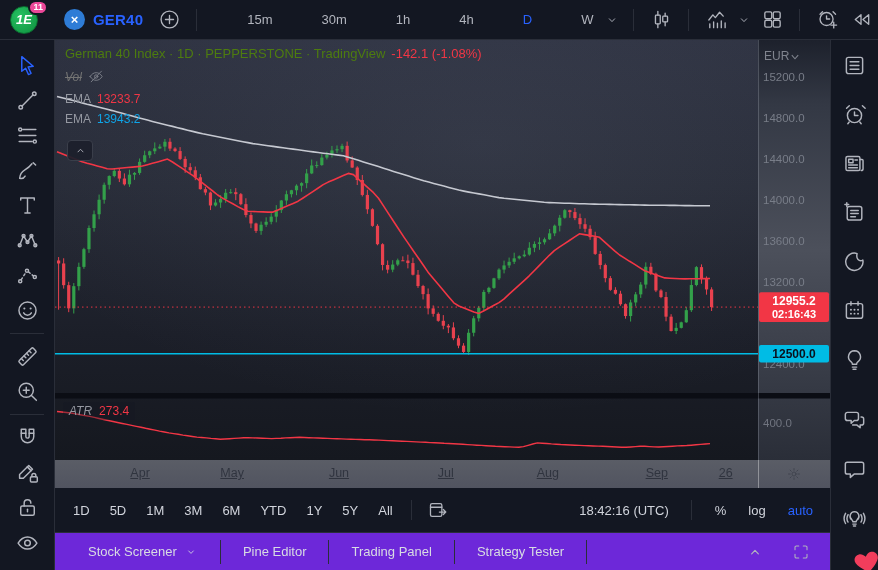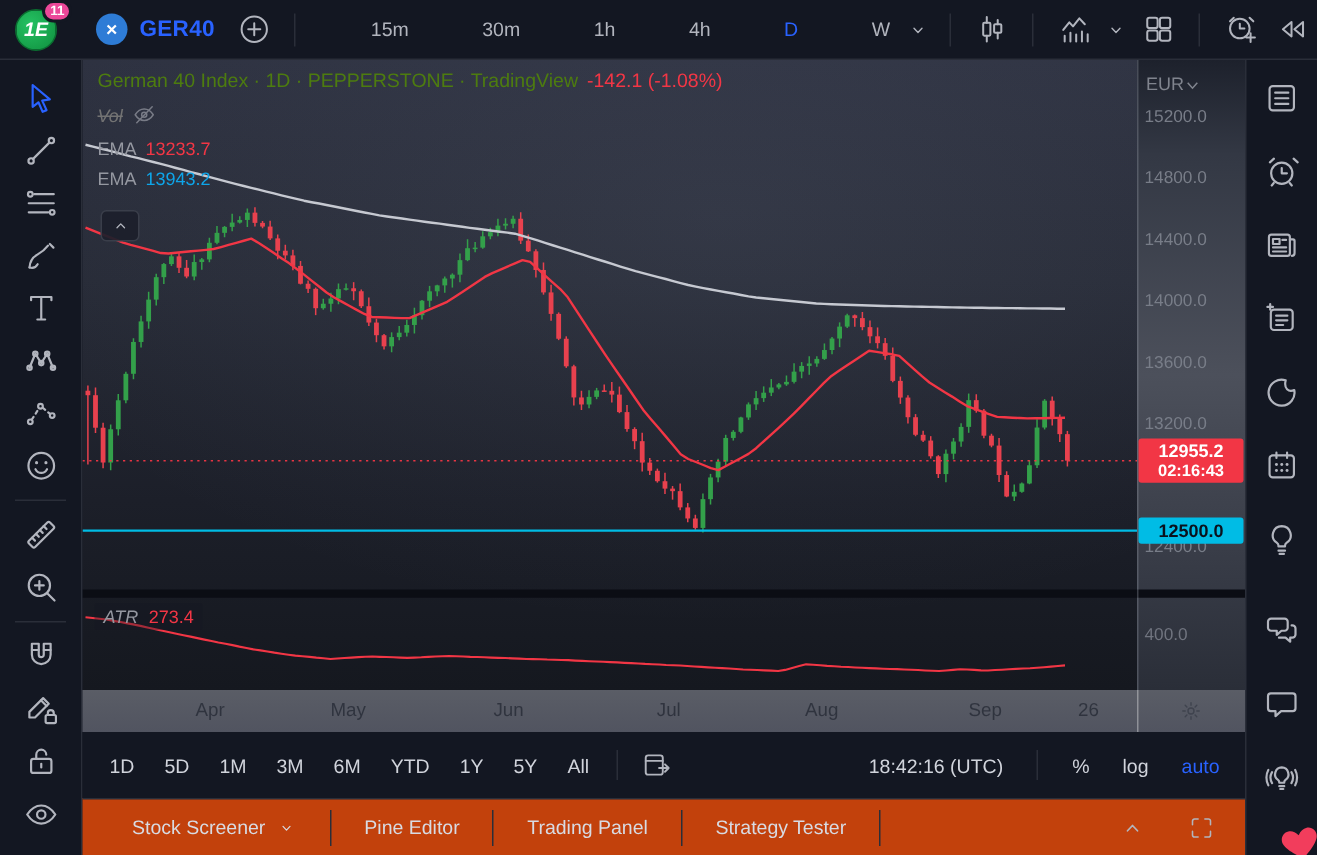--- a/index.html
+++ b/index.html
@@ -49,34 +49,34 @@
   .ind-value-light{font-size:12px;color:#0ea5e9;}
   .eye-off{color:#787b86;display:flex;cursor:pointer;}
   .collapse-btn{position:absolute;left:12px;top:100px;width:26px;height:21px;background:rgba(28,32,43,.92);
       border:1px solid #3a3e4a;border-radius:4px;display:flex;align-items:center;justify-content:center;color:#b2b5be;cursor:pointer;z-index:3;}
   .atr-legend{position:absolute;left:8px;top:362px;z-index:3;display:flex;gap:7px;align-items:center;
       background:rgba(19,23,34,.35);padding:2px 6px;border-radius:2px;}
   .atr-name{font-size:12px;color:#9598a1;font-style:italic;}
   .atr-value{font-size:12px;color:#f23645;}
   
   .time-strip{position:relative;width:775px;height:28px;flex:none;background:linear-gradient(180deg,#5a5d66,#515460);}
-  .month-label{position:absolute;top:6px;transform:translateX(-50%);font-size:12.5px;color:rgba(25,29,40,.62);cursor:default;}
+  .month-label{position:absolute;top:6px;transform:translateX(-50%);font-size:12.5px;color:rgba(25,29,40,.62);cursor:default;text-decoration:underline;}
   .strip-divider{position:absolute;left:703px;top:0;width:1px;height:28px;background:rgba(255,255,255,.35);}
   .strip-corner{position:absolute;left:703px;top:0;width:72px;height:28px;display:flex;align-items:center;justify-content:center;color:#3f434e;cursor:pointer;}
   
   .bottom-toolbar{height:44px;flex:none;display:flex;align-items:center;background:#131722;padding:0 8px 0 10px;}
   .range-btn{padding:5px 8px;border-radius:4px;color:#d1d4dc;font-size:13px;cursor:pointer;flex:none;}
   .bt-sep{width:1px;height:20px;background:#2a2e39;margin:0 10px;flex:none;}
   .goto-date{color:#b2b5be;}
   .bt-right{margin-left:auto;display:flex;align-items:center;gap:4px;}
   .clock{font-size:13px;color:#d1d4dc;padding:4px 8px;cursor:pointer;}
   .scale-btn{font-size:13px;color:#d1d4dc;padding:4px 9px;border-radius:4px;cursor:pointer;}
   .scale-btn.blue{color:#2962ff;}
   
-  .tabs-bar{height:38px;flex:none;display:flex;align-items:center;border-top:1px solid #2a2e39;background:#c2410c;padding-left:10px;}
+  .tabs-bar{height:38px;flex:none;display:flex;align-items:center;border-top:1px solid #2a2e39;background:#6d28d9;padding-left:10px;}
   .tab{display:flex;align-items:center;gap:7px;padding:0 22px;height:24px;font-size:13px;color:#d8dbe3;cursor:pointer;border-right:1px solid #2a2e39;}
   .tab:first-child{border-left:1px solid transparent;}
   .tabs-right{margin-left:auto;display:flex;align-items:center;gap:20px;padding-right:16px;color:#b2b5be;}
   .tabs-right .icon{width:26px;height:26px;}
   
   .right-sidebar{width:48px;flex:none;border-left:1px solid #2a2e39;display:flex;flex-direction:column;align-items:center;padding-top:8px;position:relative;overflow:hidden;}
   .side-tool{width:34px;height:34px;margin-bottom:15px;display:flex;align-items:center;justify-content:center;border-radius:6px;color:#b2b5be;cursor:pointer;flex:none;}
   .side-gap{height:12px;flex:none;}
   .support-heart{position:absolute;right:-4px;bottom:-9px;color:#f23d5c;transform:rotate(-12deg);cursor:pointer;}
 </style>

